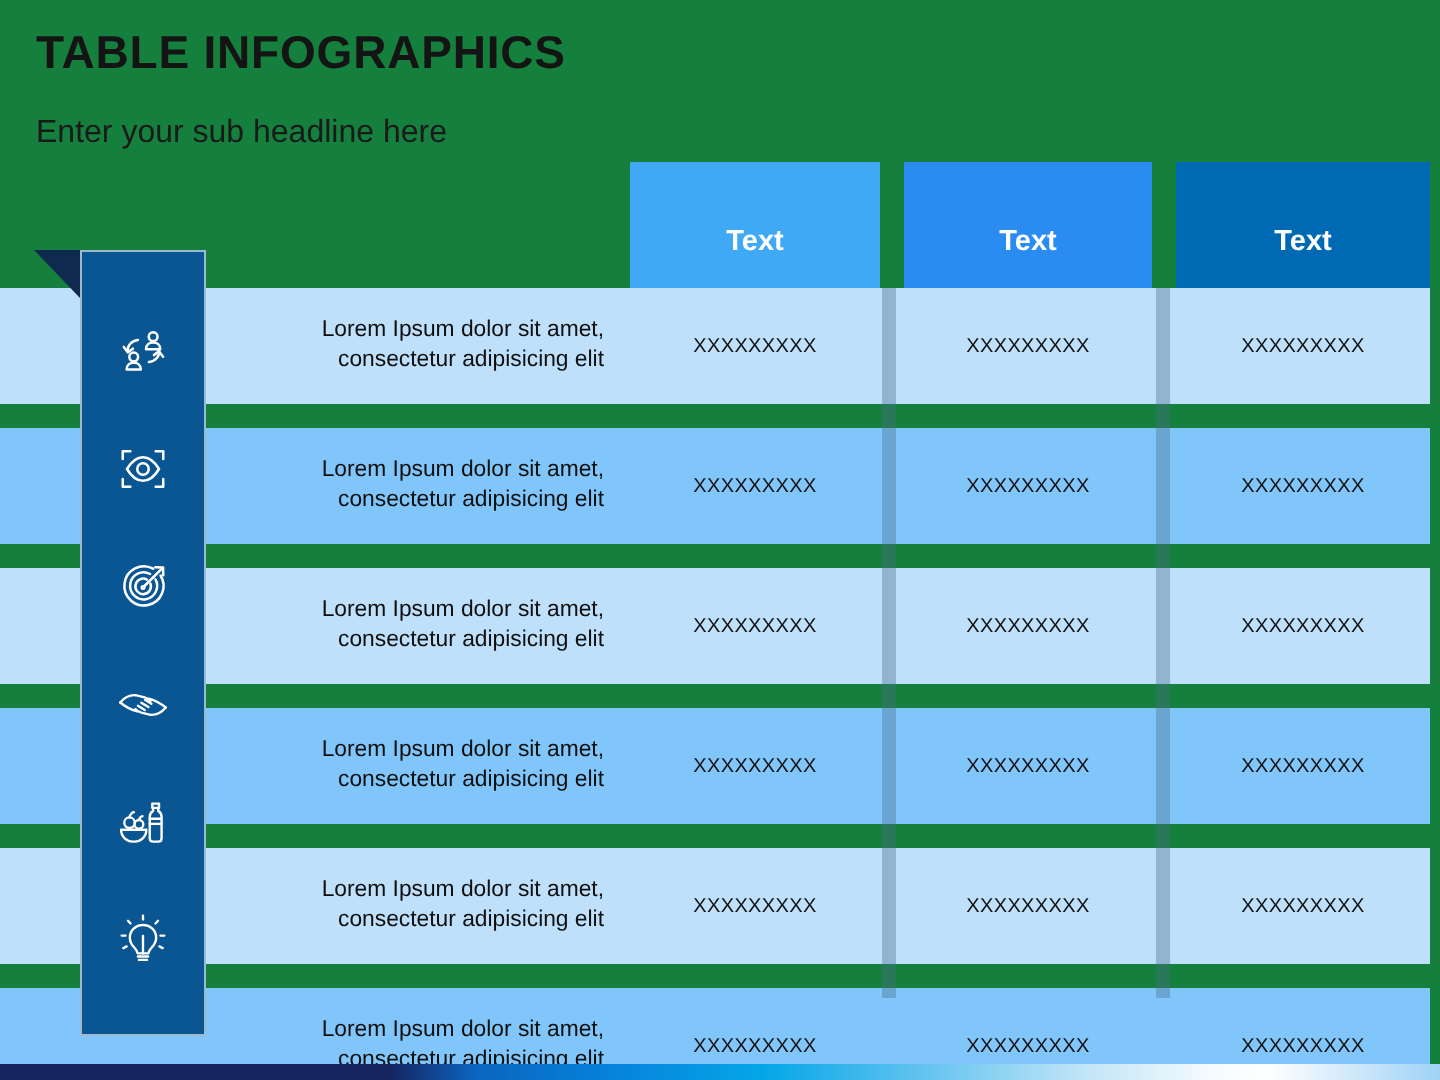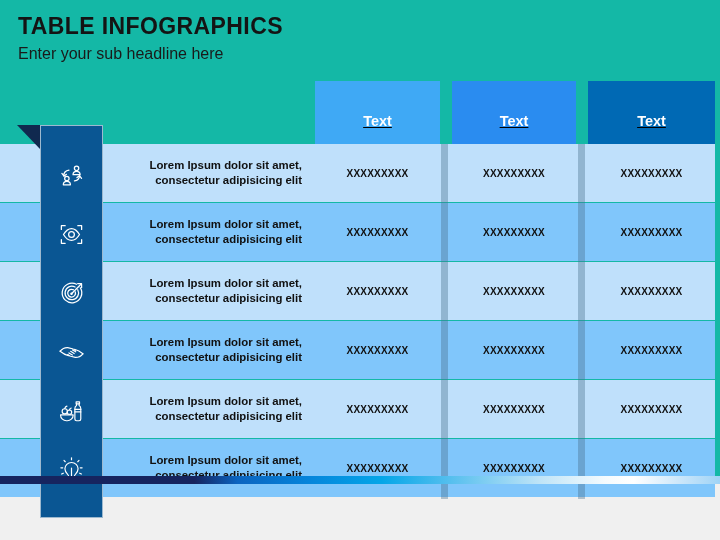--- a/index.html
+++ b/index.html
@@ -12,22 +12,22 @@
     background: #f0f0f0;
     font-family: "Liberation Sans", sans-serif;
     overflow: hidden;
     position: relative;
   }
 
   .slide {
     position: absolute;
     inset: 0;
     width: 720px;
-    height: 484px;
-    background: #14b8a6;
+    height: 540px;
+    background: #15803d;
   }
 
   
   .title-block {
     position: absolute;
     left: 18px;
     top: 12px;
     width: 420px;
   }
   .title {
@@ -35,32 +35,31 @@
     font-weight: bold;
     color: #141414;
     letter-spacing: 0.4px;
     line-height: 28px;
     white-space: nowrap;
   }
   .subtitle {
     font-size: 16px;
     color: #1a1a1a;
     line-height: 22px;
-    margin-top: 3px;
+    margin-top: 16px;
     white-space: nowrap;
   }
   .hcard {
     position: absolute;
     top: 81px;
     height: 71px;
     display: flex;
     align-items: center;
     justify-content: center;
     pointer-events: auto;
-    text-decoration: underline;
   }
   .hcard .hlabel {
     color: #ffffff;
     font-size: 14.5px;
     font-weight: bold;
     position: relative;
     top: 4px;
   }
   .hcard-0 { left: 315px; width: 125px; background: #3fa9f5; }
   .hcard-1 { left: 452px; width: 124px; background: #2a8cf0; }
@@ -69,22 +68,21 @@
   
   .rows {
     position: absolute;
     left: 0;
     top: 144px;
     width: 715px;
   }
   .row {
     position: relative;
     height: 58px;
-    margin-bottom: 1px;
-    font-weight: bold;
+    margin-bottom: 12px;
   }
   .row-light { background: #bfe0fb; }
   .row-dark  { background: #80c6fb; }
 
   .row-desc {
     position: absolute;
     left: 110px;
     width: 192px;
     top: 0;
     height: 58px;

